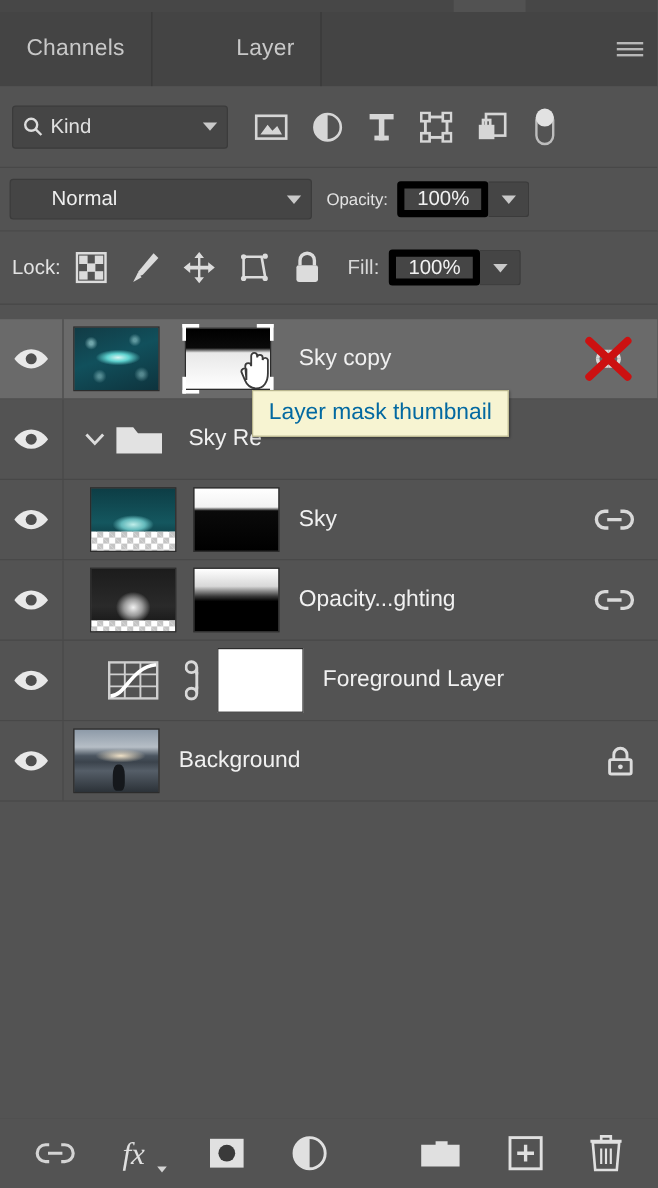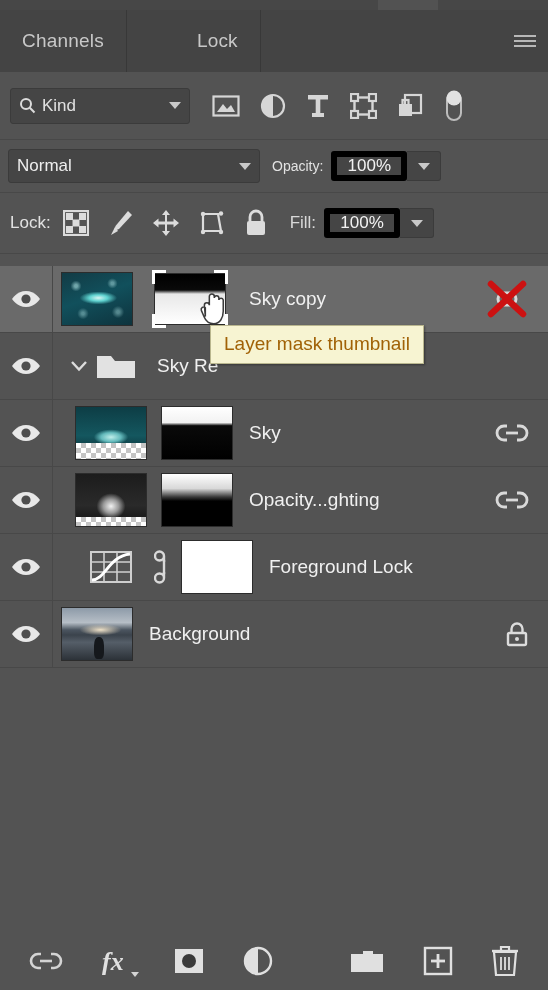--- a/index.html
+++ b/index.html
@@ -102,21 +102,21 @@
   .blend-select {
     margin-left: 8px;
     width: 252px; height: 34px;
     background: #454545;
     border: 1px solid #3b3b3b;
     border-radius: 3px;
     display: flex; align-items: center;
     padding: 0 8px;
     cursor: pointer;
   }
-  .blend-label { color: #eeeeee; font-size: 17px; flex: 1; }
+  .blend-label { color: #eeeeee; font-size: 17px; flex: 1; margin-left: 26px; }
   .op-label { color: #e2e2e2; font-size: 14px; margin-left: 12px; }
   .num-field {
     margin-left: 8px;
     width: 76px; height: 30px;
     background: #454545;
     border: 6px solid #000000;
     border-radius: 3px;
     color: #f2f2f2; font-size: 17px;
     display: flex; align-items: center; justify-content: center;
     cursor: text;
@@ -272,40 +272,39 @@
   .gap { width: 14px; flex: none; }
   .adj-slot { width: 72px; display: flex; align-items: center; justify-content: center; flex: none; }
   .vlink { width: 34px; display: flex; align-items: center; justify-content: center; flex: none; }
 
   
   .tooltip {
     position: absolute;
     left: 210px; top: 325px;
     background: #f7f4d2;
     border: 1px solid #b9b68e;
-    color: #a16207;
+    color: #0369a1;
     font-size: 19px;
     padding: 7px 13px 8px 13px;
     white-space: nowrap;
     z-index: 30;
     box-shadow: 1px 1px 2px rgba(0,0,0,.35);
   }
 
   
   .bottom-sep {
     position: absolute; left: 0; top: 932px;
     width: 548px; height: 1px; background: #494949;
   }
   .bottom-bar {
     position: absolute; left: 0; bottom: 0;
     width: 548px; height: 58px;
     background: #535353;
     display: flex; align-items: center; justify-content: center;
     gap: 38px;
-    font-weight: bold;
   }
   .bicon { cursor: pointer; display: flex; align-items: center; justify-content: center; position: relative; }
   .bicon .mini-caret {
     position: absolute; right: -4px; bottom: -1px;
     width: 0; height: 0;
     border-left: 4px solid transparent;
     border-right: 4px solid transparent;
     border-top: 5px solid #d4d4d4;
   }
   svg { display: block; }
@@ -317,21 +316,21 @@
 
   <div class="top-strip">
     <div class="top-strip-hl"></div>
   </div>
 
   <div class="tabbar">
     <div class="tab">
       <span>Channels</span>
     </div>
     <div class="tab">
-      <span>Lock</span>
+      <span>Layer</span>
     </div>
     <div class="tab-spacer"></div>
     <div class="menu-btn">
       <div class="bars">
         <i></i>
           <i></i>
           <i></i>
       </div>
     </div>
   </div>
@@ -583,21 +582,21 @@
           </svg>
         </div>
         <div class="vlink">
           <svg width="20" height="34" viewBox="0 0 20 34">
             <path d="M10 12 L10 6 a4.5 4.5 0 0 0 -9 0 a4.5 4.5 0 0 0 9 0" fill="none" stroke="#d9d9d9" stroke-width="2.4"></path>
             <path d="M10 22 L10 28 a4.5 4.5 0 0 0 -9 0 a4.5 4.5 0 0 0 9 0" fill="none" stroke="#d9d9d9" stroke-width="2.4"></path>
             <line x1="10" y1="10" x2="10" y2="24" stroke="#d9d9d9" stroke-width="2.4"></line>
           </svg>
         </div>
         <div class="thumb mask-white"></div>
-        <span class="layer-name">Foreground Lock</span>
+        <span class="layer-name">Foreground Layer</span>
       </div>
     </div>
 
     <div class="layer-row">
       <div class="eye-cell">
         <svg width="30" height="18" viewBox="0 0 30 18">
           <path d="M15 1 C24 1 29 9 29 9 C29 9 24 17 15 17 C6 17 1 9 1 9 C1 9 6 1 15 1 Z" fill="#e8e8e8"></path>
           <circle cx="15" cy="9" r="4.6" fill="#4e4e4e"></circle>
         </svg>
       </div>

